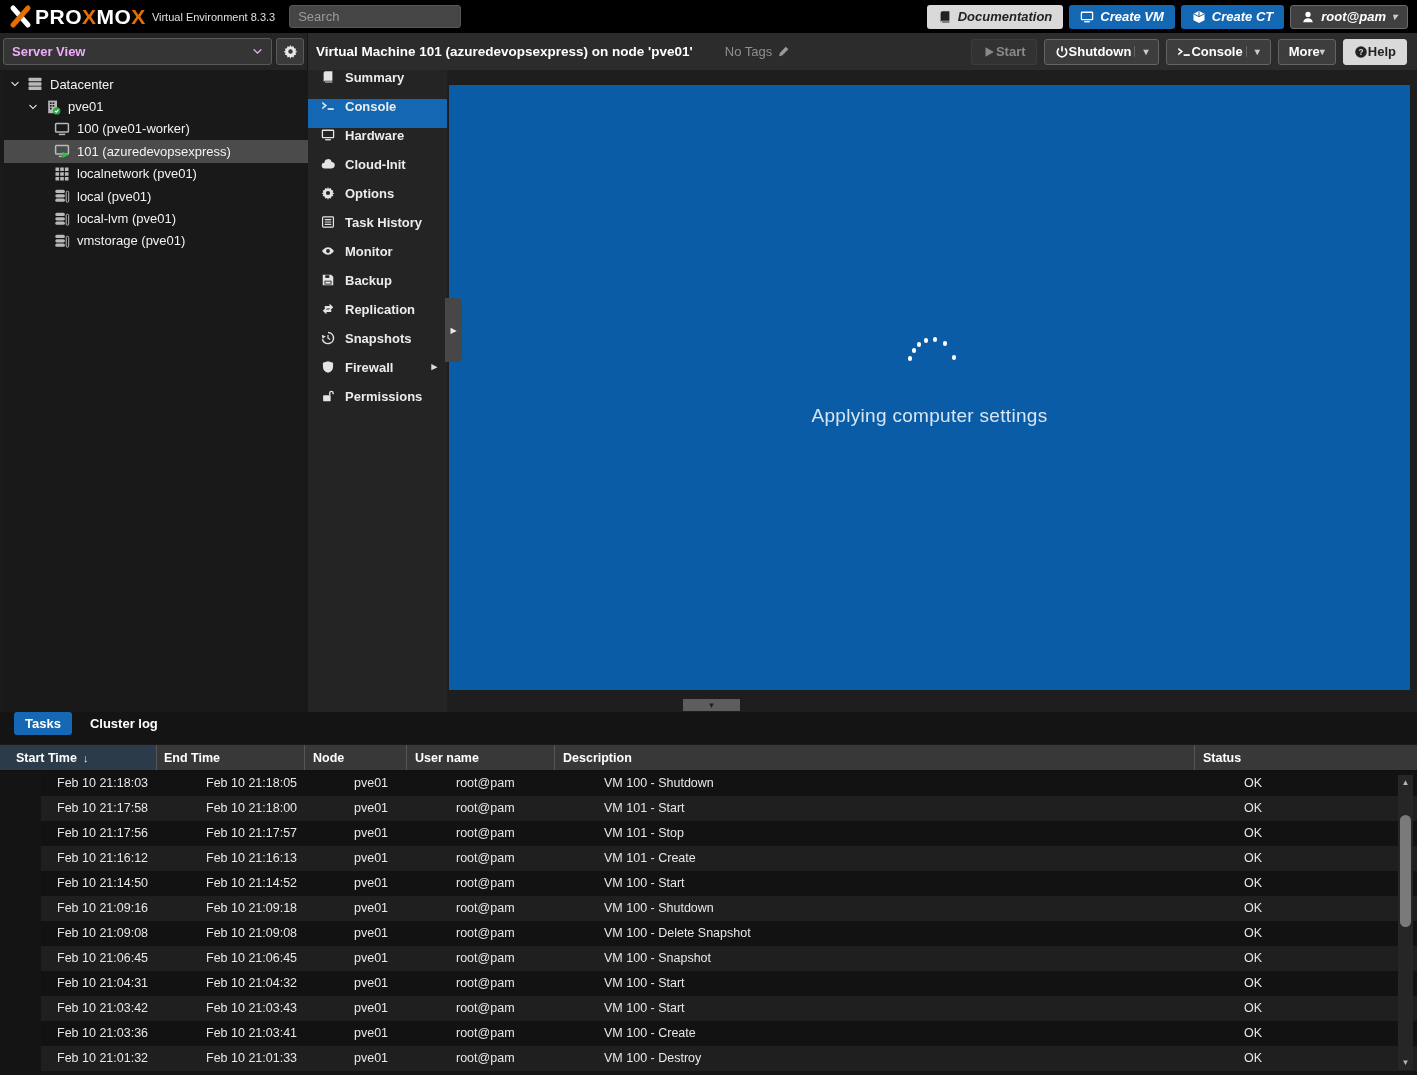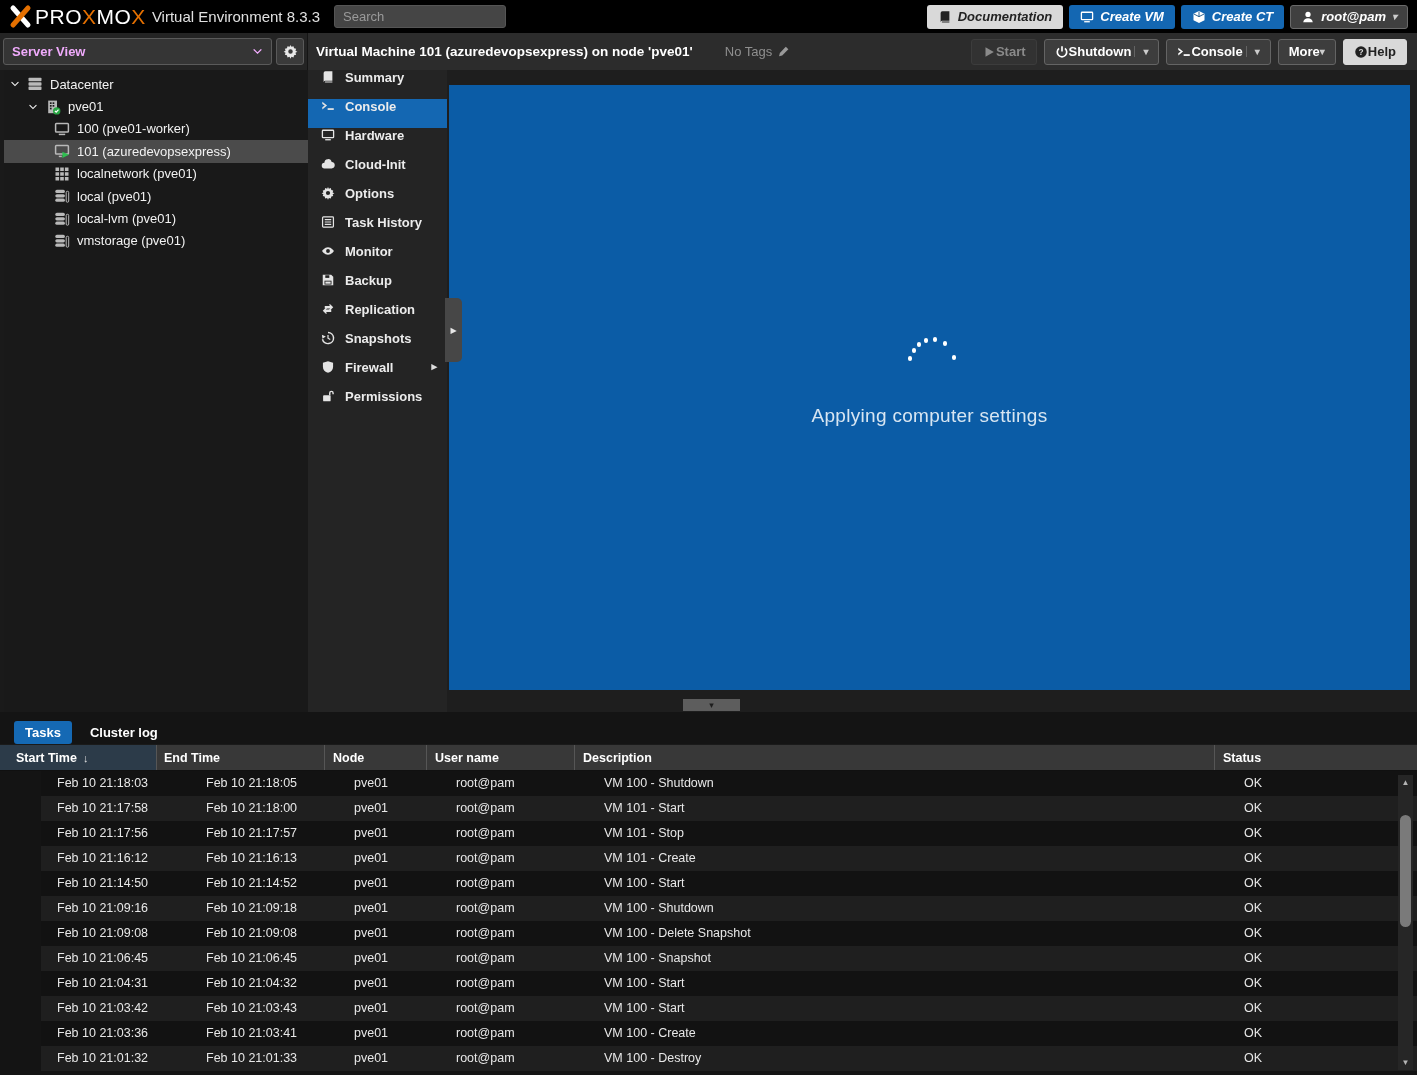--- a/index.html
+++ b/index.html
@@ -5,23 +5,23 @@
   * { margin:0; padding:0; box-sizing:border-box; }
   html,body { background:#000; }
   body { font-family:"Liberation Sans", sans-serif; }
   #app { position:relative; width:1417px; height:1075px; background:#1a1a1a; overflow:hidden; }
 
   
   .topbar { position:absolute; left:0; top:0; width:100%; height:33px; background:#000;
             display:flex; align-items:center; }
   .logo { display:flex; align-items:center; margin-left:8px; }
   .logo svg { width:25px; height:25px; }
-  .brand { font-size:21px; font-weight:normal; letter-spacing:.5px; margin-left:2px; }
+  .brand { font-size:21px; font-weight:bold; letter-spacing:.5px; margin-left:2px; }
   .brand .c-w { color:#fff; } .brand .c-o { color:#e57000; }
-  .product { color:#e0e0e0; font-size:15px; margin-left:6px; }
+  .product { color:#e0e0e0; font-size:11px; margin-left:6px; }
   .search { margin-left:14px; width:172px; height:23px; background:#454545; border:1px solid #555;
             border-radius:3px; color:#ddd; font-size:13px; padding:0 8px; outline:none; }
   .search::placeholder { color:#9a9a9a; }
   .topbar-right { margin-left:auto; display:flex; gap:6px; margin-right:9px;font-style:italic; }
   .tb-btn { height:24px; display:flex; align-items:center; gap:6px; padding:0 10px; border-radius:3px;
             font-size:13px; font-weight:bold; border:1px solid transparent; cursor:pointer; }
   .tb-btn.st-light { background:#d9d9d9; color:#222; }
   .tb-btn.st-primary { background:#1467b2; color:#fff; }
   .tb-btn.st-dark { background:#404040; border-color:#6a6a6a; color:#fff; }
   .btn-ico { width:14px; height:14px; fill:currentColor; }
@@ -86,30 +86,30 @@
                   color:#e8e8e8; font-size:8px; cursor:pointer; }
   .mouse-cursor { position:absolute; left:765px; top:666px; width:14px; height:19px; }
 
   
   .splitter { position:absolute; left:683px; top:699px; width:57px; height:12px; background:#5d5d5d;
               display:flex; align-items:center; justify-content:center; color:#1d1d1d; font-size:9px;
               line-height:9px; cursor:pointer; }
 
   
   .bottom { position:absolute; left:0; top:712px; right:0; bottom:0; background:#141414; }
-  .tabbar { height:32px; display:flex; align-items:flex-end; gap:12px; padding-left:14px; }
+  .tabbar { height:32px; display:flex; align-items:flex-start; gap:12px; padding-left:14px; }
   .tab { font-size:13px; font-weight:bold; color:#fff; padding:4px 6px; border-radius:3px; cursor:pointer; }
   .tab.selected { background:#1569b4; padding:4px 11px; }
   .thead { height:27px; display:flex; background:#383838; border-top:1px solid #1a1a1a;
            border-bottom:1px solid #101010; }
   .hcell { line-height:26px; color:#fff; font-weight:bold; font-size:12.5px; padding-left:8px;
            border-right:1px solid #565656; cursor:pointer; }
   .sort-arrow { font-size:11px; font-weight:normal; color:#e0e0e0; margin-left:6px; }
   .c-h0 { width:157px; padding-left:16px; background:#2c3b49; }
-  .c-h1 { width:168px;padding-left:7px; } .c-h2 { width:102px; } .c-h3 { width:148px; } .c-h4 { width:640px; }
+  .c-h1 { width:148px;padding-left:7px; } .c-h2 { width:102px; } .c-h3 { width:148px; } .c-h4 { width:640px; }
   .c-h5 { flex:1; border-right:none; }
   .trows { position:relative;padding-left:41px; }
   .trow { height:25px; display:flex; background:#1f1f1f; color:#e8e8e8; font-size:12.5px; cursor:pointer; }
   .trow.odd { background:#121212; }
   .trow .c { line-height:25px; padding-left:8px; overflow:hidden; white-space:nowrap; }
   .c0 { width:157px; padding-left:16px !important; } .c1 { width:148px; } .c2 { width:102px; }
   .c3 { width:148px; } .c4 { width:640px; } .c5 { flex:1; }
   .vscroll { position:absolute; right:4px; top:63px; bottom:5px; width:15px; background:#262626; }
   .vscroll .arr { position:absolute; left:0; width:100%; text-align:center; color:#b5b5b5; font-size:8px; cursor:pointer; }
   .arr.up { top:3px; } .arr.dn { bottom:3px; }

